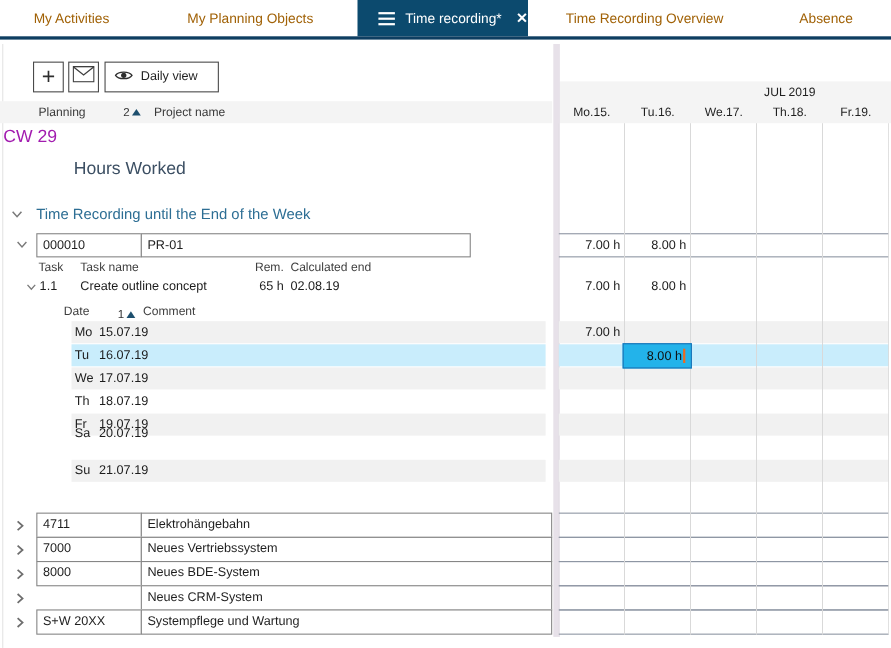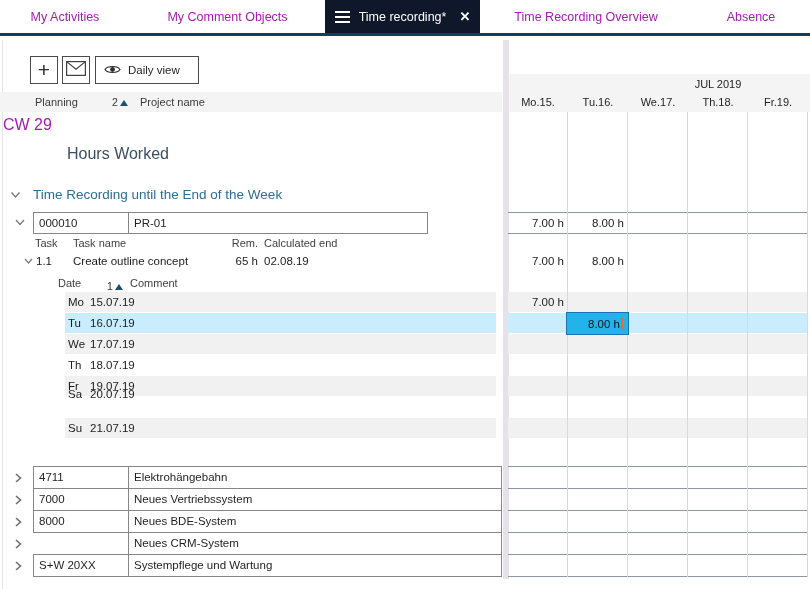--- a/index.html
+++ b/index.html
@@ -4,22 +4,22 @@
 <style>
   html,body{margin:0;padding:0;background:#fff;}
   .app{position:relative;width:810px;height:589px;background:#fff;overflow:hidden;
        font-family:"Liberation Sans",sans-serif;color:#1f1f1f;}
   .abs{position:absolute;}
 
   
   .tabbar{position:absolute;left:0;top:0;width:810px;height:33px;display:flex;background:#fff;}
   .tabbar-strip{position:absolute;left:0;top:33px;width:810px;height:3px;background:#0e3e61;}
   .tab{display:flex;align-items:center;justify-content:center;height:33px;
-       font-size:12.5px;color:#a21caf;cursor:default;}
-  .tab.active{background:#0f172a;color:#fff;gap:9px;}
+       font-size:12.5px;color:#a16207;cursor:default;}
+  .tab.active{background:#0c4a6e;color:#fff;gap:9px;justify-content:flex-end;}
   .t1{width:130px;} .t2{width:195px;} .t3{width:155px;} .t4{width:212px;} .t5{flex:1;}
   .burger{display:inline-flex;flex-direction:column;gap:3px;}
   .burger i{display:block;width:15px;height:2px;background:#fff;}
   .tab-close{font-size:13px;font-weight:bold;color:#fff;margin-left:4px;}
 
   
   .tbtn{position:absolute;top:56px;height:28px;box-sizing:border-box;border:1px solid #4a4a4a;
         background:#fff;display:flex;align-items:center;justify-content:center;}
   .btn-plus{left:30px;width:28px;font-size:21px;font-weight:300;color:#2e2e2e;line-height:24px;}
   .btn-mail{left:62px;width:28px;}
@@ -80,21 +80,21 @@
            justify-content:flex-end;padding-right:5px;font-size:11.5px;color:#101010;}
   .caret{display:inline-block;width:2px;height:13px;background:#ed6a1e;margin-left:1px;}
 </style>
 </head>
 <body>
 
 <div class="app">
 
   <div class="tabbar">
     <div class="tab t1">My Activities</div>
-    <div class="tab t2">My Comment Objects</div>
+    <div class="tab t2">My Planning Objects</div>
     <div class="tab t3 active">
       <span class="burger">
           <i></i>
           <i></i>
           <i></i>
         </span>
       <span>Time recording*</span>
       <span class="tab-close">✕</span>
     </div>
     <div class="tab t4">Time Recording Overview</div>

